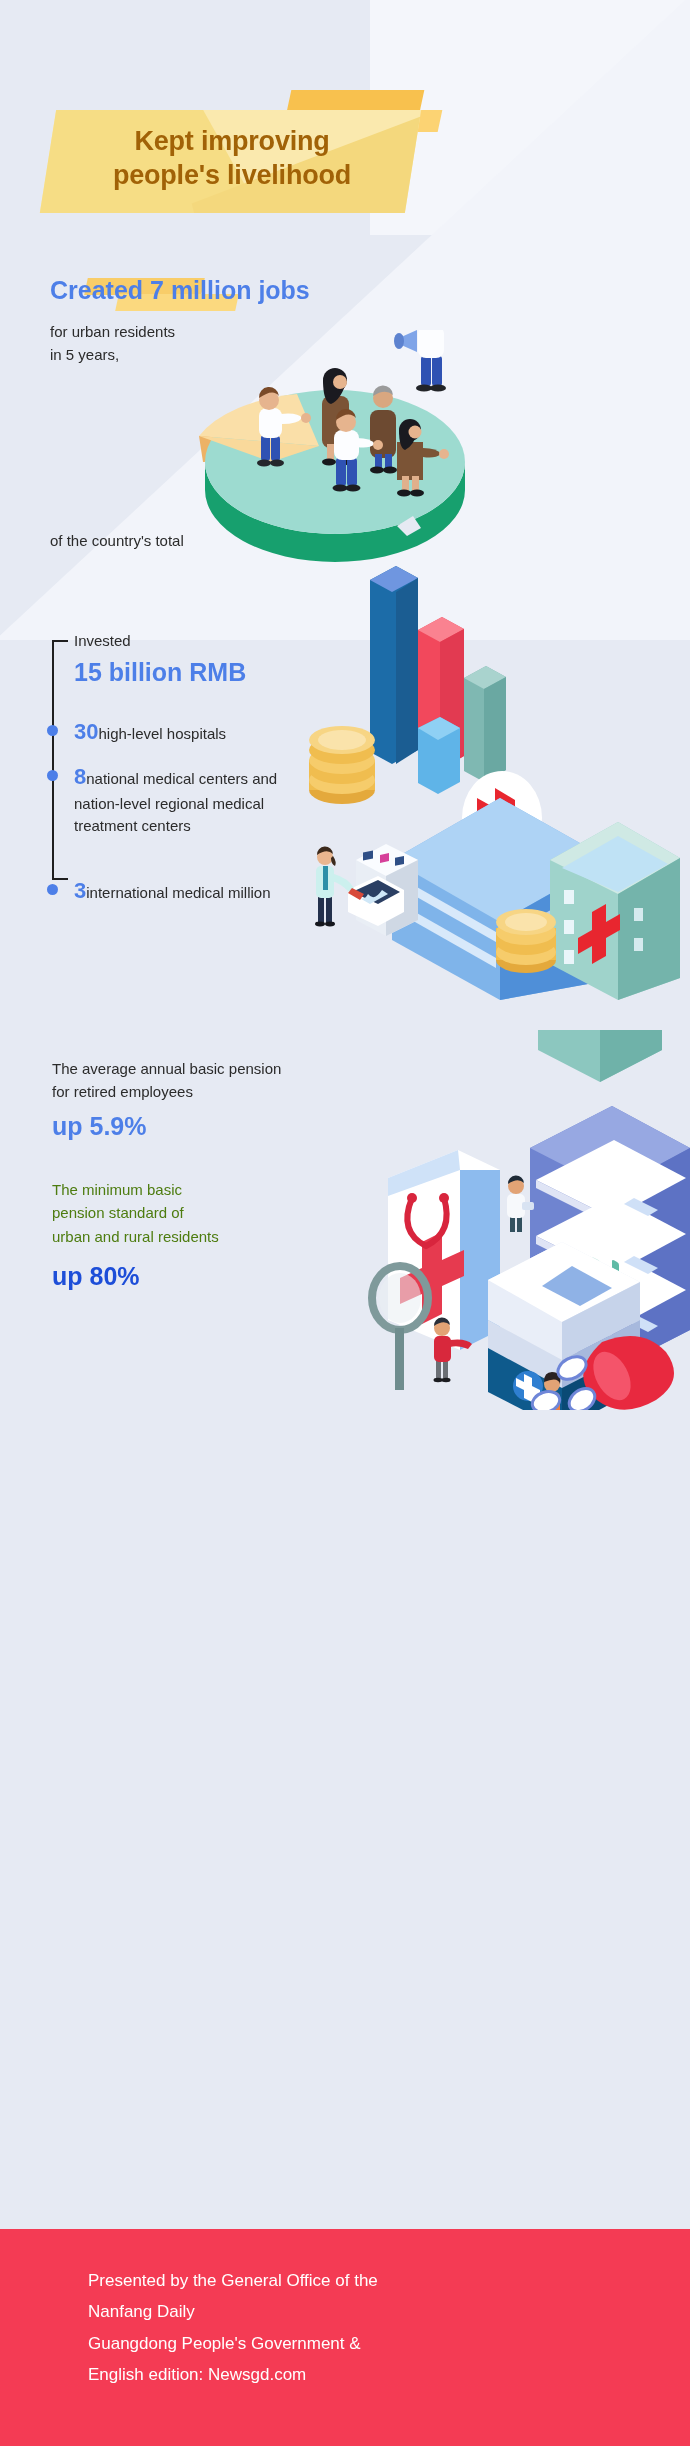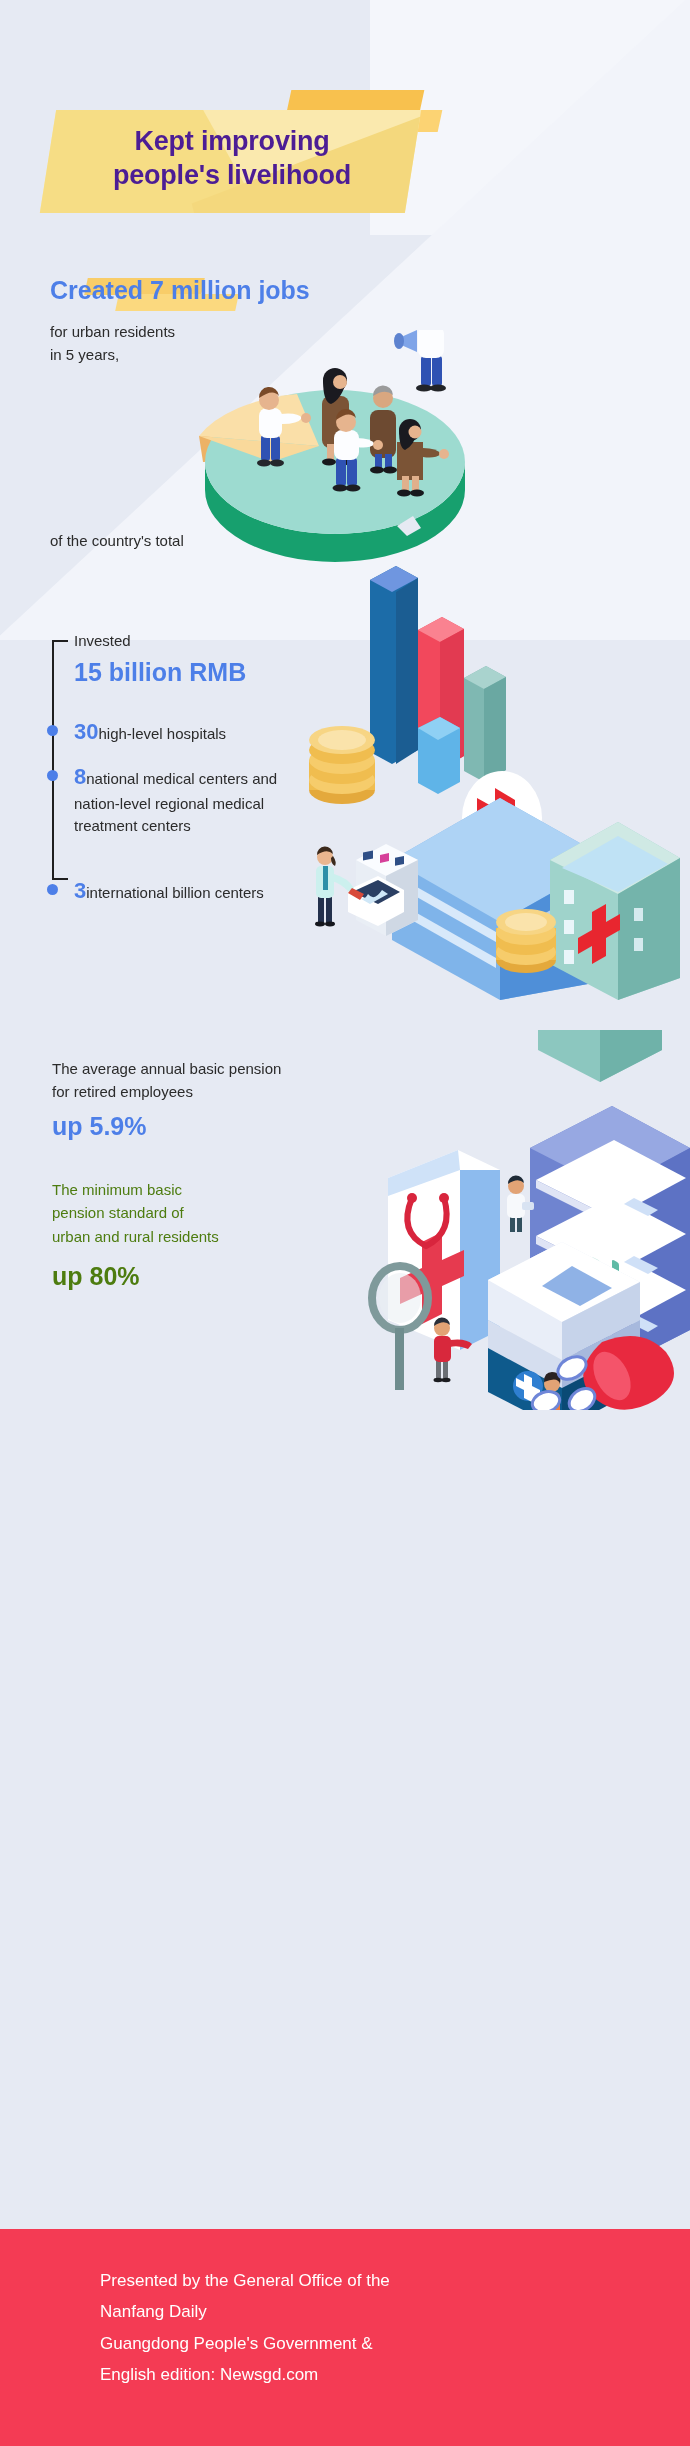--- a/index.html
+++ b/index.html
@@ -40,21 +40,21 @@
     content:""; position:absolute; left:-40px; top:-20px; width:230px; height:170px;
     background:#f6dd85; transform:skewX(25deg) rotate(-14deg);
   }
   .banner-main::after{
     content:""; position:absolute; right:-60px; top:40px; width:250px; height:180px;
     background:#f4d87d; transform:rotate(-22deg);
   }
   .banner-title{
     position:absolute; left:82px; top:42px; width:300px;
     font-size:27px; font-weight:bold; line-height:1.26;
-    color:#4c1d95; letter-spacing:-0.2px; z-index:4; text-align:center;
+    color:#a16207; letter-spacing:-0.2px; z-index:4; text-align:center;
   }
   .banner-foot-a{
     position:absolute; left:86px; top:196px; width:117px; height:17px;
     background:#f8cd69; transform:skewX(-12deg);
   }
   .banner-foot-b{
     position:absolute; left:117px; top:212px; width:120px; height:17px;
     background:#fbd97f; transform:skewX(-12deg);
   }
 
@@ -113,31 +113,31 @@
     font-size:15px; color:#2b2b2b; line-height:1.55;
   }
   .pen1-stat{
     position:absolute; left:52px; top:1112px; font-size:25px; font-weight:bold; color:#4d7fe8;text-align:right;
   }
   .pen2-text{
     position:absolute; left:52px; top:1178px; width:250px;
     font-size:15px; color:#4d7c0f; line-height:1.55;
   }
   .pen2-stat{
-    position:absolute; left:52px; top:1262px; font-size:25px; font-weight:bold; color:#4d7c0f;
+    position:absolute; left:52px; top:1262px; font-size:25px; font-weight:bold; color:#1d4ed8;
   }
   .pharm-wrap{ position:absolute; left:350px; top:1030px; width:340px; height:380px; }
 
   
   .footer{
     position:absolute; left:0; top:2229px; width:690px; height:217px;
     background:#f43b54;
   }
   .footer-text{
-    position:absolute; left:100px; top:36px; width:540px;
+    position:absolute; left:88px; top:36px; width:540px;
     color:#ffffff; font-size:17px; line-height:1.85;
   }
   .footer-line{ display:block; }
 </style>
 </head>
 <body>
 
 <div id="infographic">
 
   <div class="bg-base"></div>
@@ -268,21 +268,21 @@
     <span class="num">30</span><span>high-level hospitals</span>
   </div>
 
   <div class="tl-dot" style="top:770px;"></div>
   <div class="li" style="top:761px; width:215px;">
     <span class="num">8</span><span>national medical centers and nation-level regional medical treatment centers</span>
   </div>
 
   <div class="tl-dot" style="top:884px;"></div>
   <div class="li" style="top:875px; width:215px;">
-    <span class="num">3</span><span>international billion centers</span>
+    <span class="num">3</span><span>international medical million</span>
   </div>
 
   <div class="hosp-wrap">
     <svg width="390" height="440" viewBox="0 0 390 440">
 
       <g>
         <path d="M70 20 L96 6 L118 18 L118 190 L92 204 L70 192 Z" fill="#1c6ca8"></path>
         <path d="M70 20 L96 6 L118 18 L92 32 Z" fill="#6f96e0"></path>
         <path d="M96 32 L118 18 L118 190 L96 204 Z" fill="#1b5d92"></path>
 

